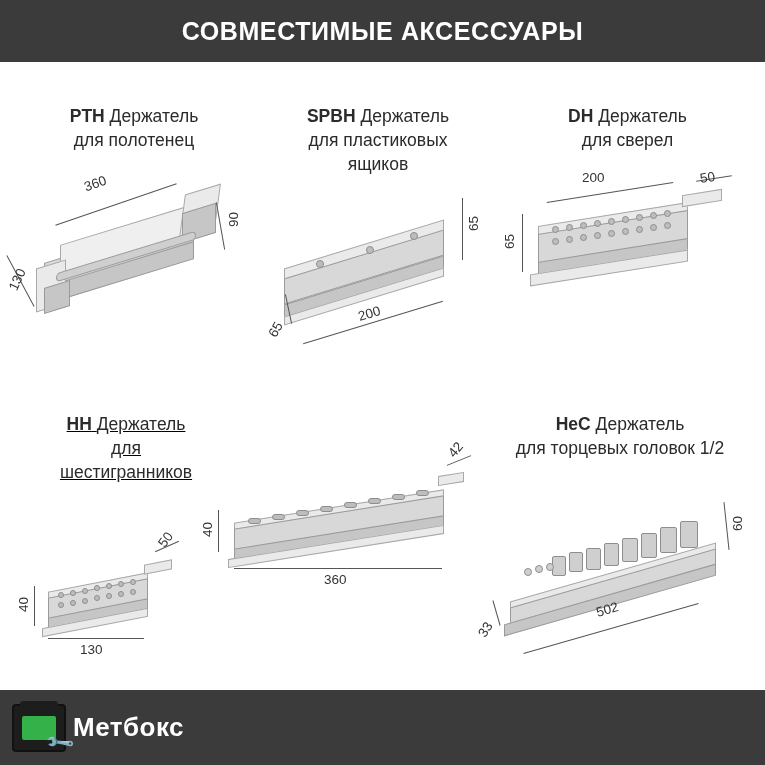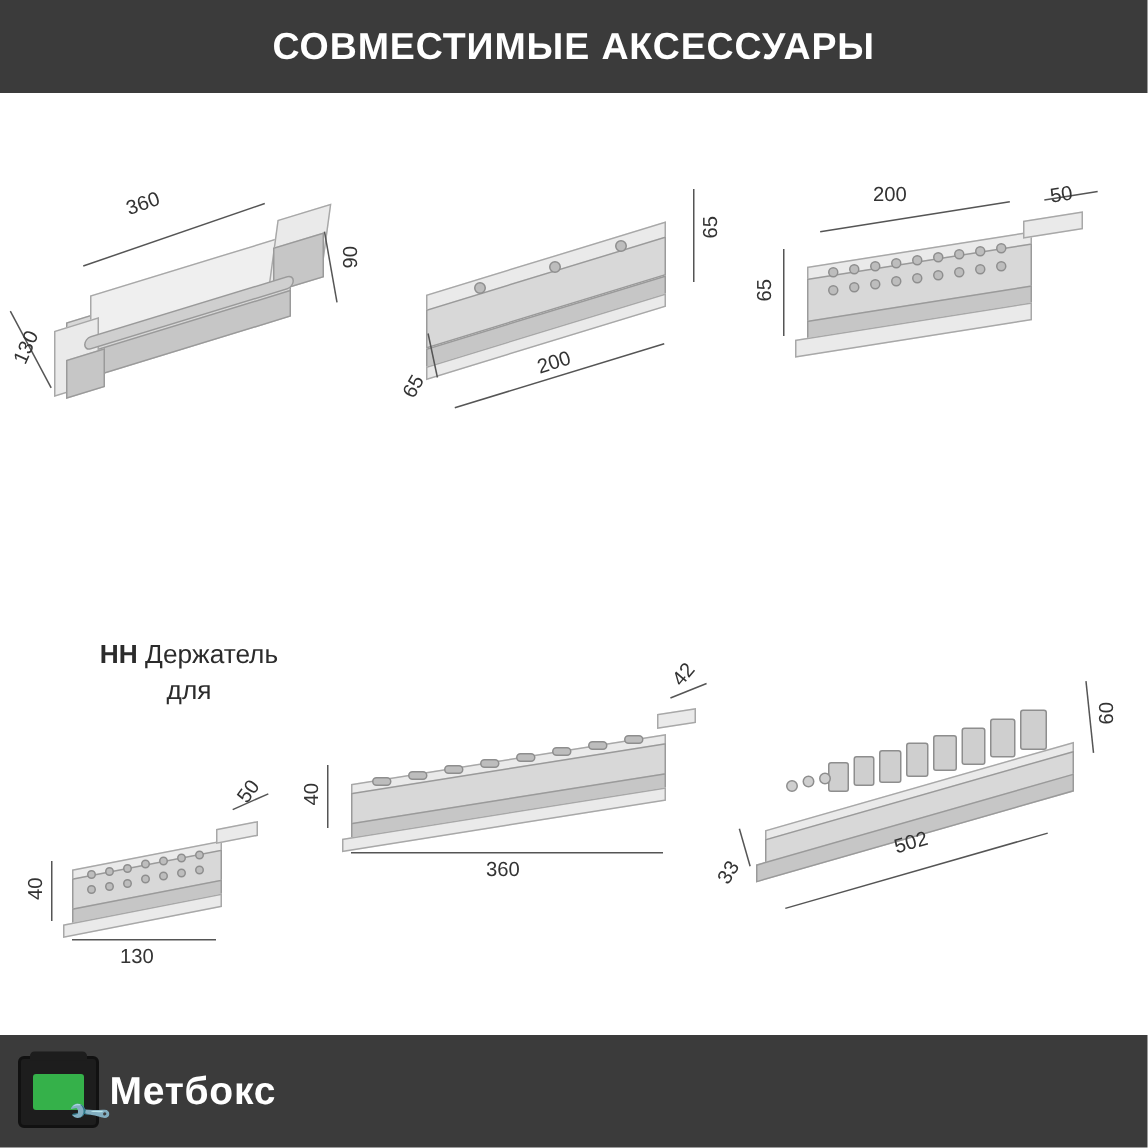--- a/index.html
+++ b/index.html
@@ -103,20 +103,25 @@
 </head>
 <body>
 
 <div class="header">
   <div class="header-title">Совместимые аксессуары</div>
 </div>
 
 <div class="content">
 
   <div class="cell" style="left:14px; top:42px; width:240px; height:290px;">
+    <div class="title">
+      <b>PTH</b>
+      <span>Держатель</span><br>
+      <span>для полотенец</span>
+    </div>
 
     <div class="art" style="height:210px;">
 
       <div class="metal" style="left:30px; top:88px; width:150px; height:26px; transform:skewY(-17deg);"></div>
       <div class="metal3" style="left:46px; top:70px; width:150px; height:30px; transform:skewY(-17deg); background:#efefef;"></div>
       <div class="metal2" style="left:30px; top:112px; width:150px; height:18px; transform:skewY(-17deg);"></div>
 
       <div class="metal3" style="left:168px; top:38px; width:36px; height:42px; transform:skewY(-17deg) skewX(-8deg);"></div>
       <div class="metal2" style="left:168px; top:56px; width:34px; height:30px; transform:skewY(-17deg);"></div>
 
@@ -130,20 +135,26 @@
 
       <div class="dimline" style="left:206px; top:50px; width:1px; height:48px; transform:rotate(-10deg);"></div>
       <div class="dim" style="left:212px; top:60px; transform:rotate(-90deg);">90</div>
 
       <div class="dimline" style="left:6px; top:100px; width:1px; height:58px; transform:rotate(-28deg);"></div>
       <div class="dim" style="left:-8px; top:120px; transform:rotate(-66deg);">130</div>
     </div>
   </div>
 
   <div class="cell" style="left:258px; top:42px; width:240px; height:290px;">
+    <div class="title">
+      <b>SPBH</b>
+      <span>Держатель</span><br>
+      <span>для пластиковых</span><br>
+      <span>ящиков</span>
+    </div>
 
     <div class="art" style="height:190px;">
 
       <div class="metal3" style="left:26px; top:68px; width:160px; height:14px; transform:skewY(-17deg);"></div>
 
       <div class="metal" style="left:26px; top:78px; width:160px; height:26px; transform:skewY(-17deg);"></div>
 
       <div class="metal2" style="left:26px; top:104px; width:160px; height:14px; transform:skewY(-17deg);"></div>
       <div class="metal3" style="left:26px; top:116px; width:160px; height:9px; transform:skewY(-17deg);"></div>
 
@@ -156,20 +167,25 @@
 
       <div class="dimline" style="left:42px; top:146px; width:146px; height:1px; transform:rotate(-17deg);"></div>
       <div class="dim" style="left:100px; top:130px; transform:rotate(-17deg);">200</div>
 
       <div class="dimline" style="left:30px; top:118px; width:1px; height:30px; transform:rotate(-12deg);"></div>
       <div class="dim" style="left:10px; top:146px; transform:rotate(-60deg);">65</div>
     </div>
   </div>
 
   <div class="cell" style="left:500px; top:42px; width:255px; height:290px;">
+    <div class="title">
+      <b>DH</b>
+      <span>Держатель</span><br>
+      <span>для сверел</span>
+    </div>
 
     <div class="art" style="height:190px;">
 
       <div class="metal3" style="left:38px; top:62px; width:150px; height:12px; transform:skewY(-9deg);"></div>
 
       <div class="metal" style="left:38px; top:70px; width:150px; height:30px; transform:skewY(-9deg);"></div>
 
       <div class="hole" style="left:52px;  top:74px; width:7px; height:7px;"></div>
       <div class="hole" style="left:66px;  top:72px; width:7px; height:7px;"></div>
       <div class="hole" style="left:80px;  top:70px; width:7px; height:7px;"></div>
@@ -198,25 +214,26 @@
       <div class="dim" style="left:82px; top:18px;">200</div>
 
       <div class="dimline" style="left:196px; top:26px; width:36px; height:1px; transform:rotate(-9deg);"></div>
       <div class="dim" style="left:200px; top:18px; transform:rotate(-9deg);">50</div>
 
       <div class="dimline" style="left:22px; top:62px; width:1px; height:58px;"></div>
       <div class="dim" style="left:2px; top:82px; transform:rotate(-90deg);">65</div>
     </div>
   </div>
 
-  <div class="cell" style="left:6px; top:362px; width:240px; height:270px;">
+  <div class="cell" style="left:6px; top:350px; width:240px; height:270px;text-decoration:underline;">
     <div class="title">
       <b>HH</b>
       <span>Держатель</span><br>
       <span>для</span><br>
+      <span>шестигранников</span>
     </div>
 
     <div class="art" style="height:170px;">
 
       <div class="metal3" style="left:42px; top:98px; width:100px; height:10px; transform:skewY(-11deg);"></div>
 
       <div class="metal" style="left:42px; top:104px; width:100px; height:22px; transform:skewY(-11deg);"></div>
 
       <div class="hole" style="left:52px;  top:108px; width:6px; height:6px;"></div>
       <div class="hole" style="left:64px;  top:106px; width:6px; height:6px;"></div>
@@ -276,20 +293,25 @@
 
       <div class="dimline" style="left:22px; top:98px; width:1px; height:42px;"></div>
       <div class="dim" style="left:4px; top:110px; transform:rotate(-90deg);">40</div>
 
       <div class="dimline" style="left:38px; top:156px; width:208px; height:1px;"></div>
       <div class="dim" style="left:128px; top:160px;">360</div>
     </div>
   </div>
 
   <div class="cell" style="left:480px; top:350px; width:280px; height:270px;">
+    <div class="title">
+      <b>HeC</b>
+      <span>Держатель</span><br>
+      <span>для торцевых головок 1/2</span>
+    </div>
 
     <div class="art" style="height:190px;">
 
       <div class="metal3" style="left:30px; top:112px; width:206px; height:12px; transform:skewY(-16deg);"></div>
       <div class="metal" style="left:30px; top:118px; width:206px; height:20px; transform:skewY(-16deg);"></div>
       <div class="metal2" style="left:24px; top:134px; width:212px; height:12px; transform:skewY(-16deg);"></div>
 
       <div class="sk" style="left:72px;  top:96px;  width:14px; height:20px;"></div>
       <div class="sk" style="left:89px;  top:92px;  width:14px; height:20px;"></div>
       <div class="sk" style="left:106px; top:88px;  width:15px; height:22px;"></div>

